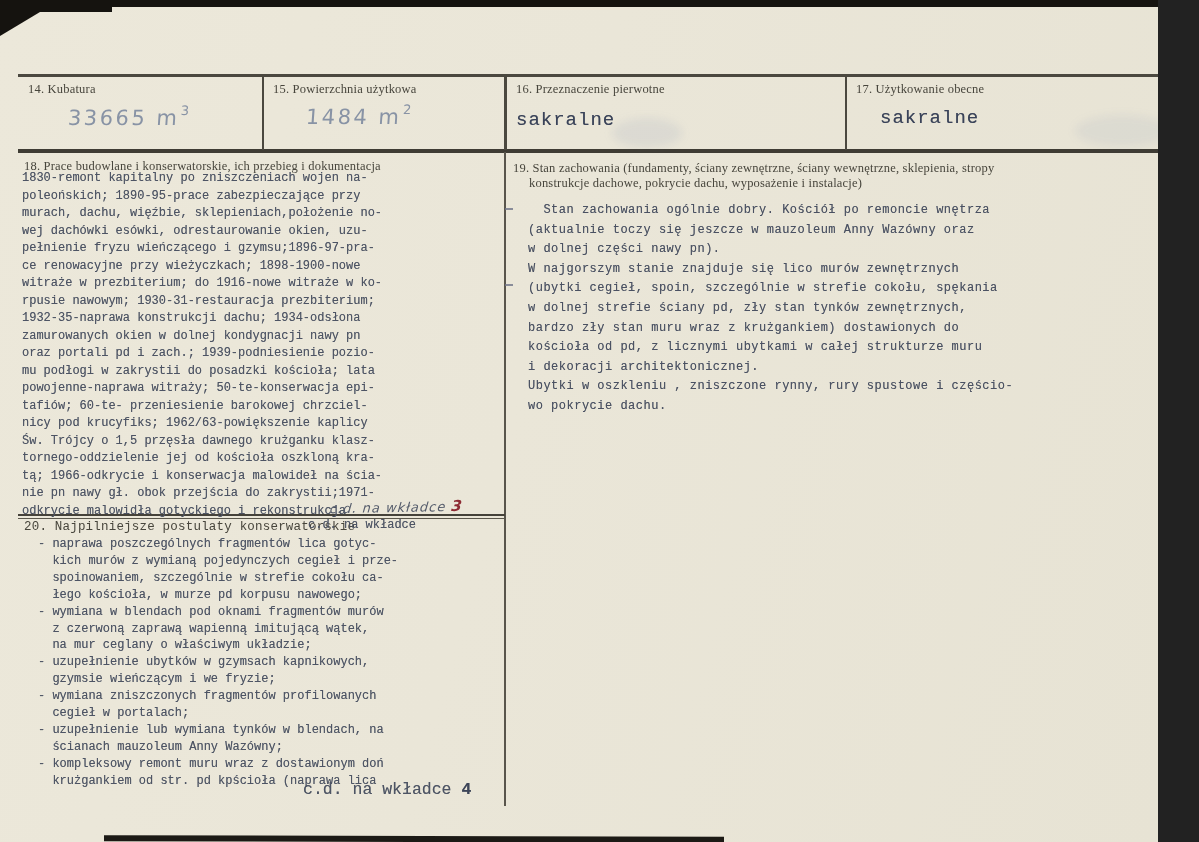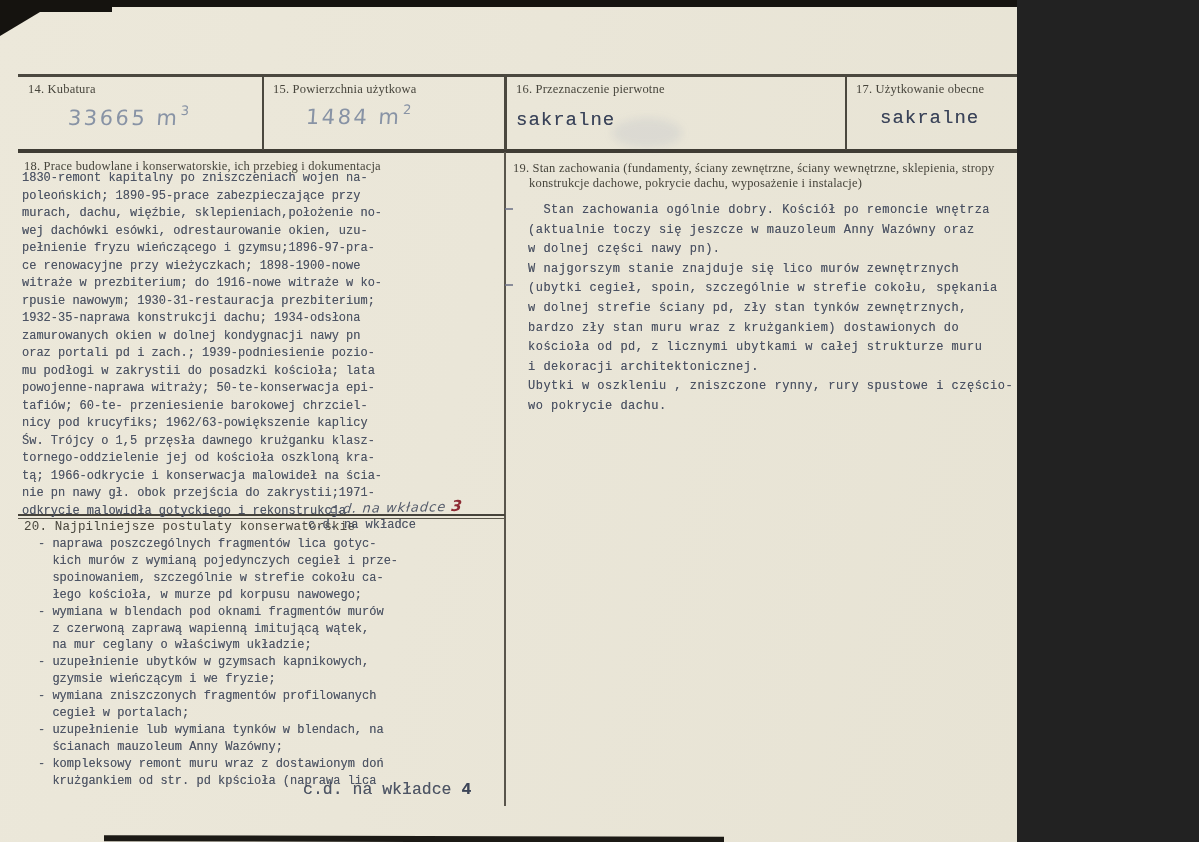--- a/index.html
+++ b/index.html
@@ -1,17 +1,17 @@
 <!DOCTYPE html>
 <html><head>
 <meta charset="utf-8">
 <style>
   html,body{margin:0;padding:0;background:#222;}
   .paper{
-    position:relative;width:1017px;height:842px;overflow:hidden;
+    position:relative;width:1158px;height:842px;overflow:hidden;
     background:linear-gradient(105deg,#ece8da 0%,#eae6d8 45%,#e7e3d4 100%);
     font-family:"Liberation Sans",sans-serif;
   }
   
   .top-strip{position:absolute;left:0;top:0;width:1199px;height:7px;background:#15130f;}
   .top-strip-left{position:absolute;left:0;top:7px;width:112px;height:5px;background:#15130f;}
   .corner-cut{position:absolute;left:0;top:12px;width:0;height:0;
     border-top:24px solid #15130f;border-right:40px solid transparent;}
   .bottom-strip{position:absolute;left:104px;top:836px;width:620px;height:6px;background:#1c1a15;transform:rotate(.15deg);}
   

